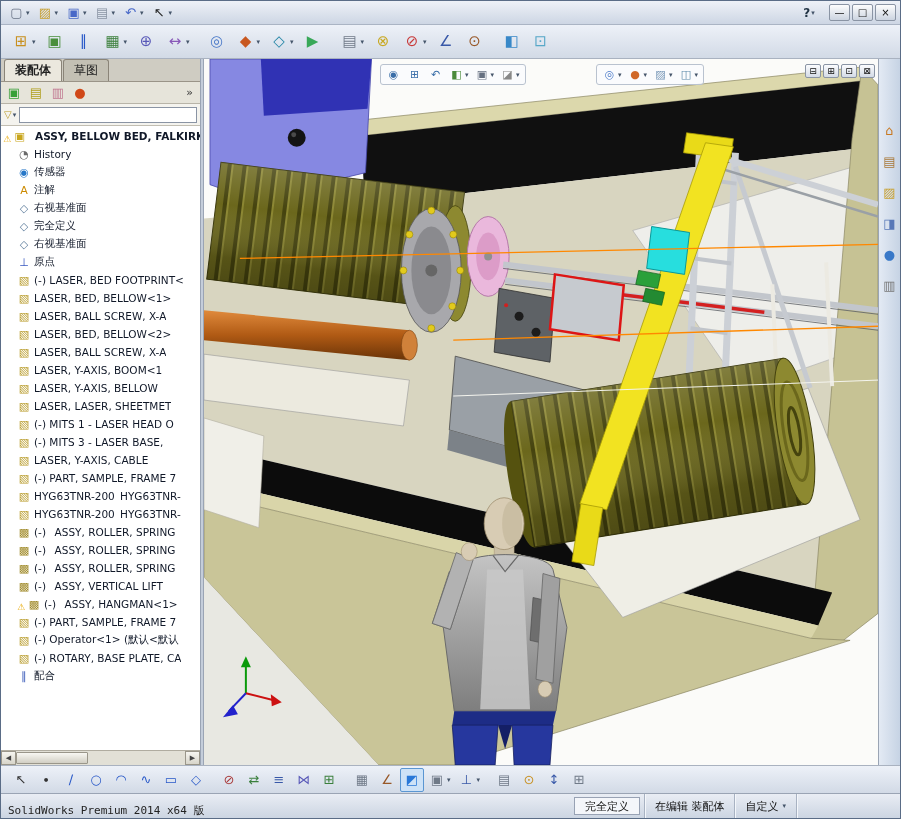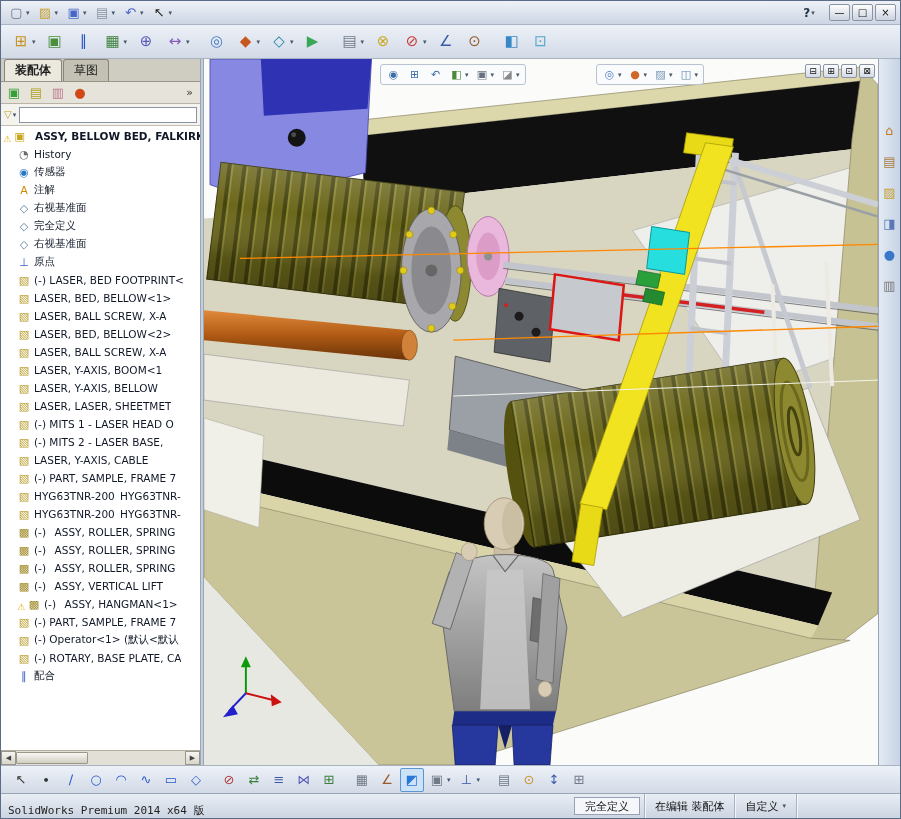--- a/index.html
+++ b/index.html
@@ -302,21 +302,21 @@
           <span class="tree-label">LASER, LASER, SHEETMET</span>
         </div>
           <div class="tree-row" data-indent="1">
           <span class="tree-warn"></span>
           <span class="tree-glyph" style="color:#b89b28">▧</span>
           <span class="tree-label">(-) MITS 1 - LASER HEAD O</span>
         </div>
           <div class="tree-row" data-indent="1">
           <span class="tree-warn"></span>
           <span class="tree-glyph" style="color:#b89b28">▧</span>
-          <span class="tree-label">(-) MITS 2 - LASER BASE,</span>
+          <span class="tree-label">(-) MITS 3 - LASER BASE,</span>
         </div>
           <div class="tree-row" data-indent="1">
           <span class="tree-warn"></span>
           <span class="tree-glyph" style="color:#b89b28">▧</span>
           <span class="tree-label">LASER, Y-AXIS, CABLE</span>
         </div>
           <div class="tree-row" data-indent="1">
           <span class="tree-warn"></span>
           <span class="tree-glyph" style="color:#b89b28">▧</span>
           <span class="tree-label">(-) PART, SAMPLE, FRAME 7</span>

